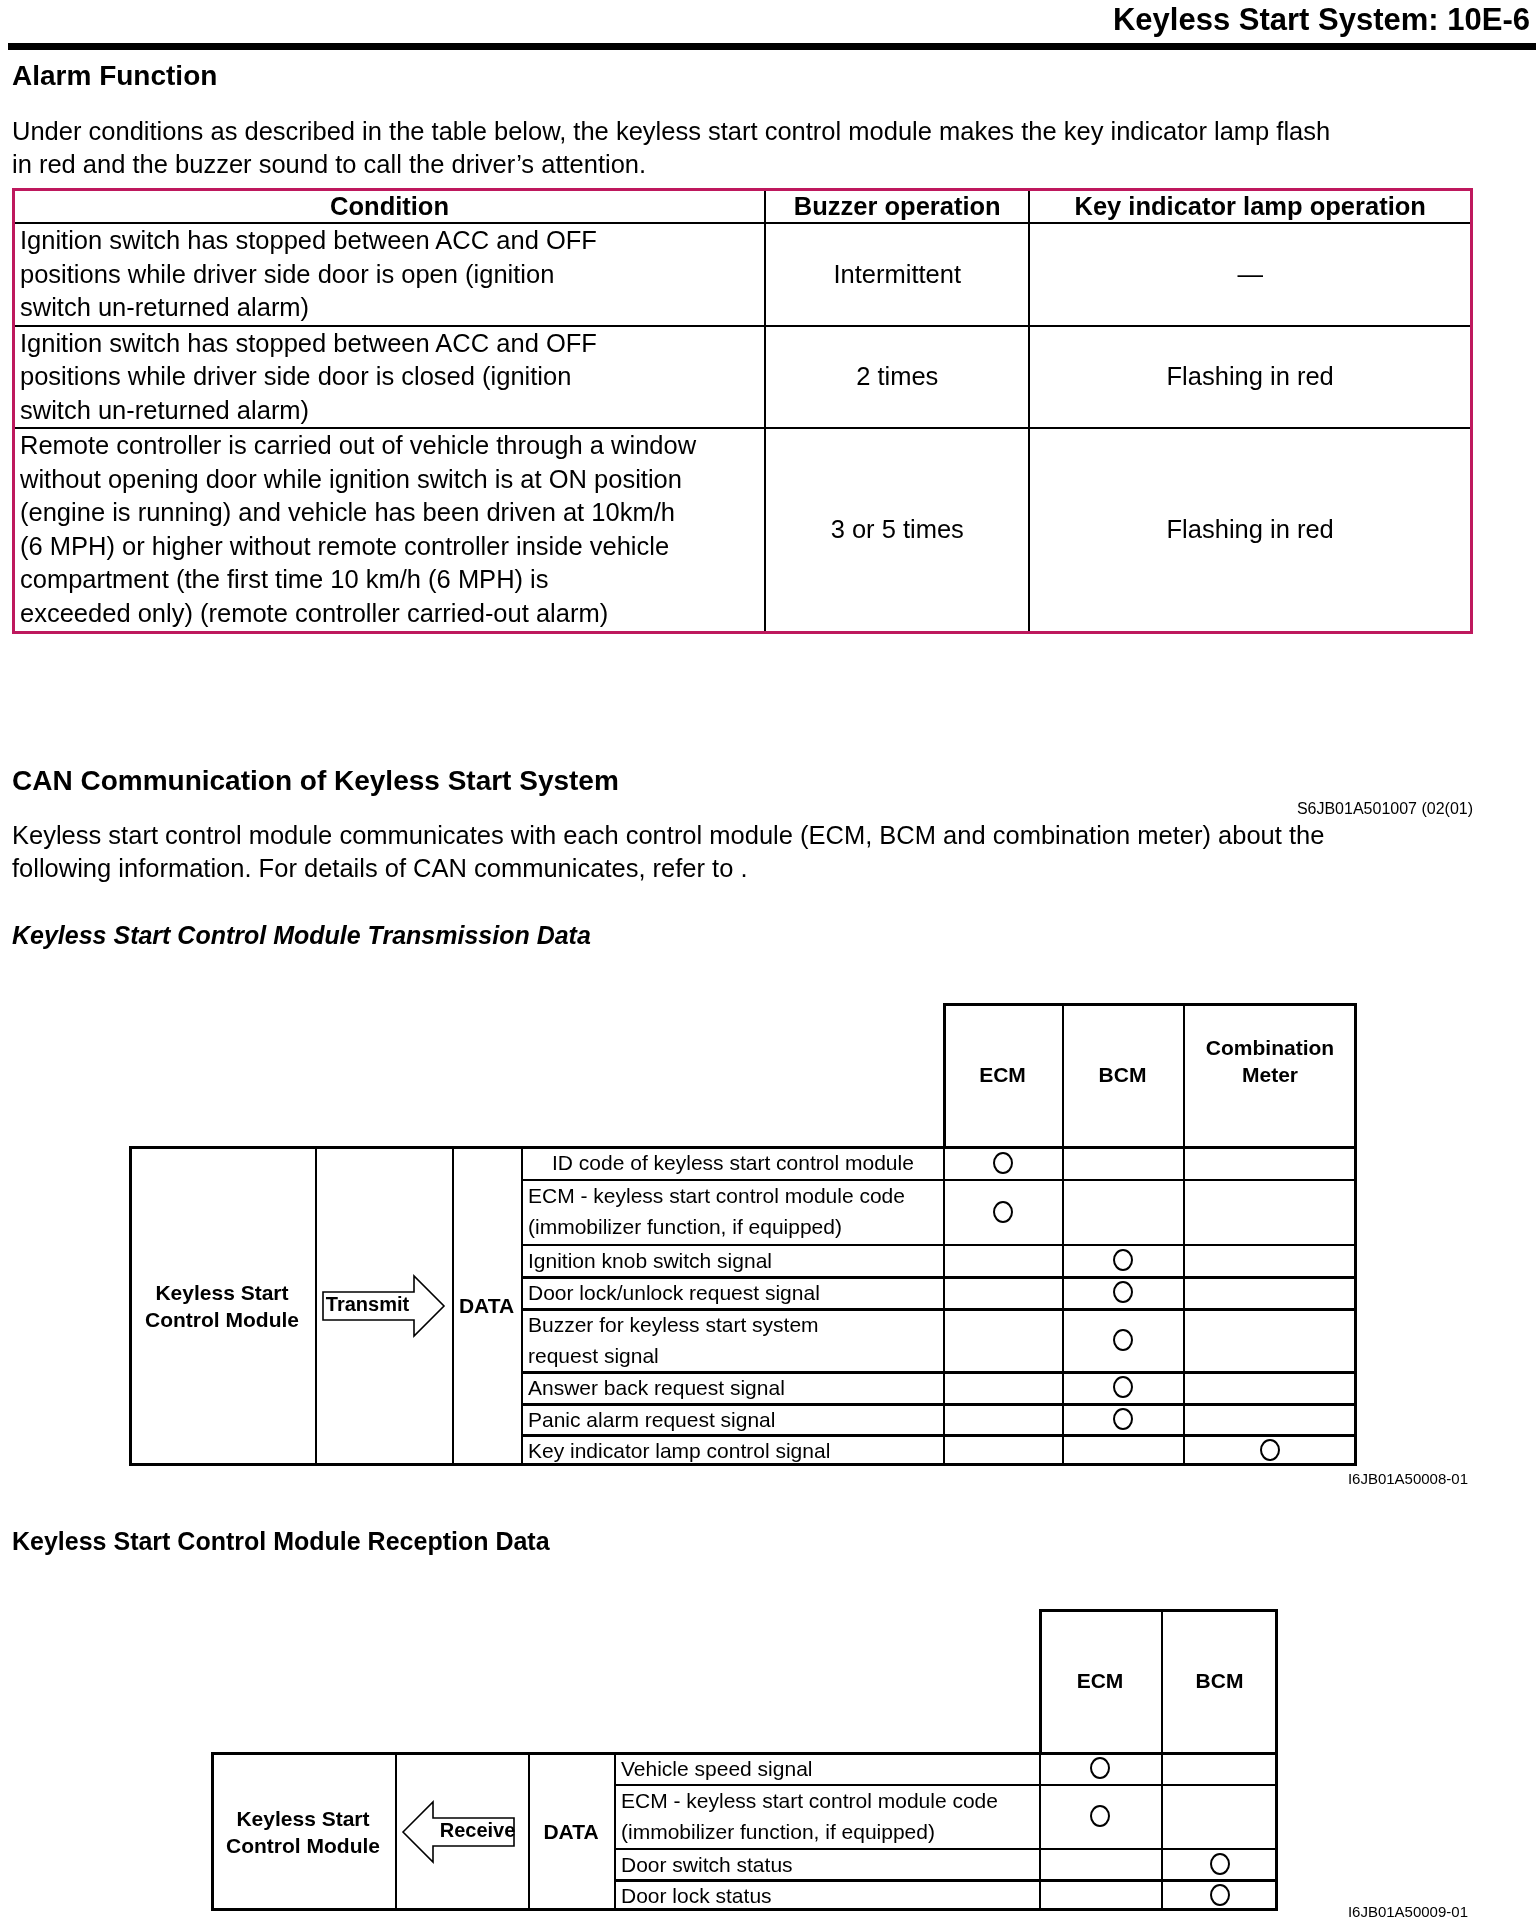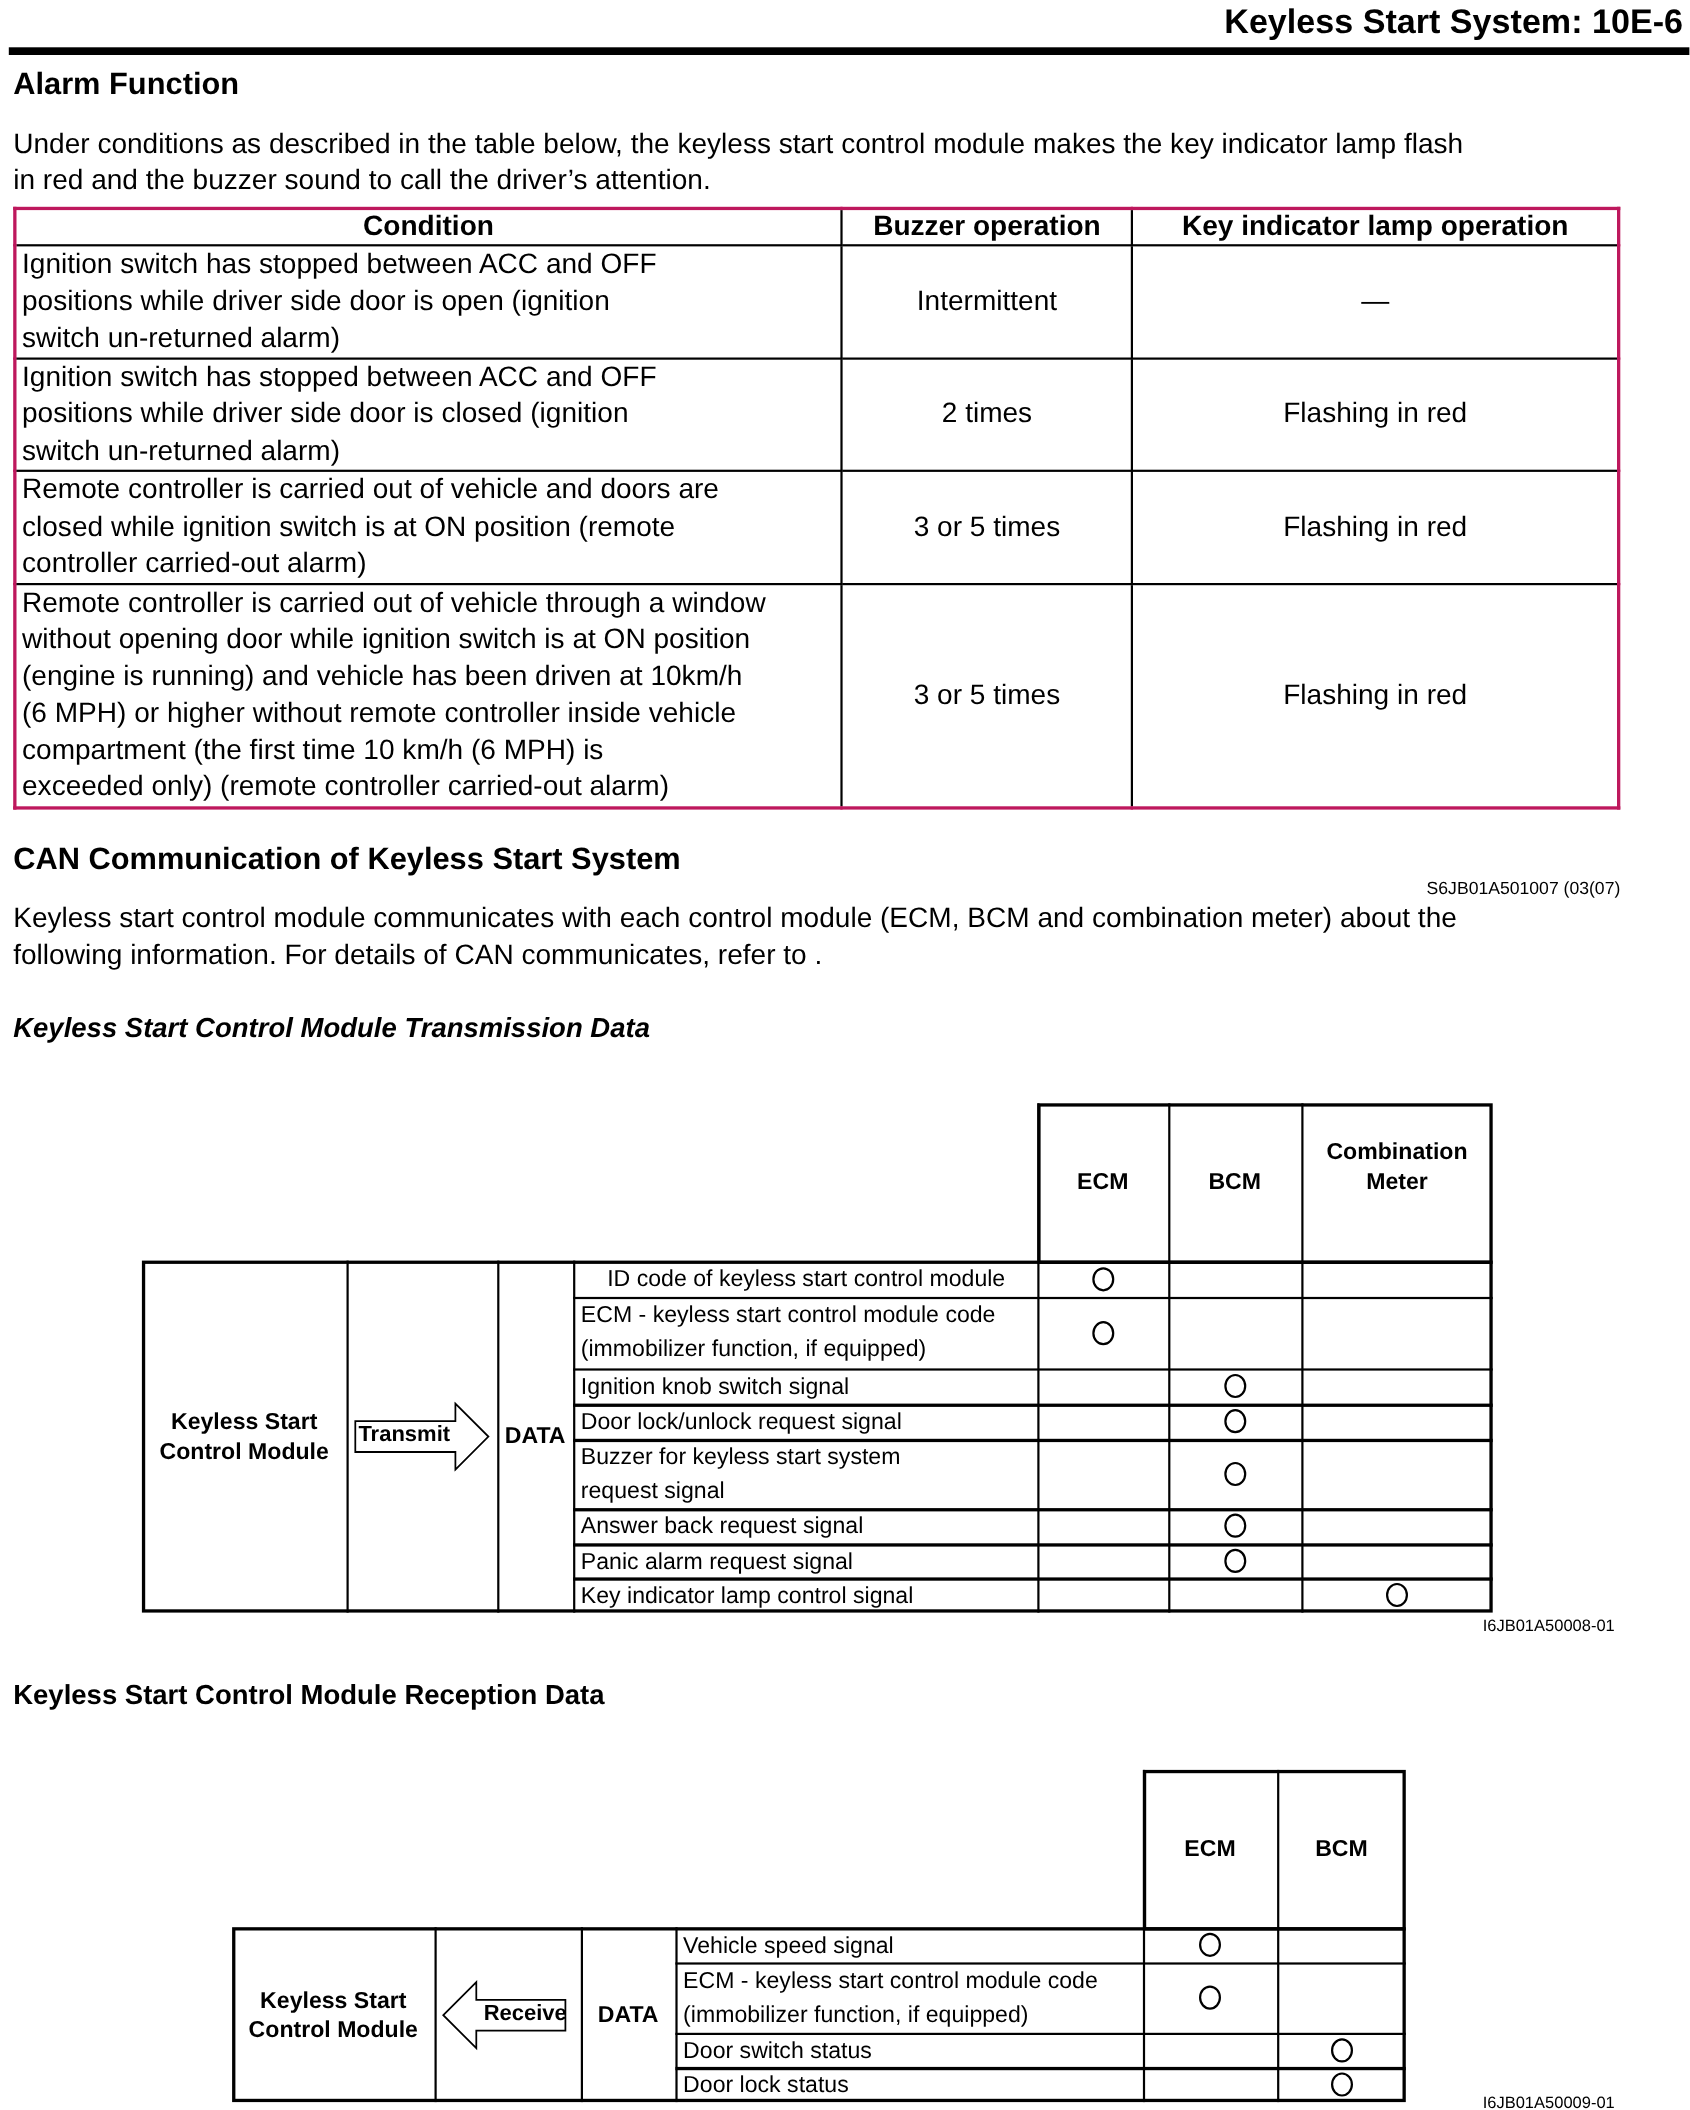--- a/index.html
+++ b/index.html
@@ -67,46 +67,37 @@
       </tr>
       <tr style="height: 102px;">
         <td class="cond">
           <div style="white-space: nowrap;">Ignition switch has stopped between ACC and OFF</div>
           <div style="white-space: nowrap;">positions while driver side door is closed (ignition</div>
           <div style="white-space: nowrap;">switch un-returned alarm)</div>
         </td>
         <td class="c">2 times</td>
         <td class="c">Flashing in red</td>
       </tr>
-      <tr style="height: 101px;">
-        <td class="cond">
-          <div style="white-space: nowrap;">Remote controller is carried out of vehicle and doors are</div>
-          <div style="white-space: nowrap;">closed while ignition switch is at ON position (remote</div>
-          <div style="white-space: nowrap;">controller carried-out alarm)</div>
-        </td>
-        <td class="c">3 or 5 times</td>
-        <td class="c">Flashing in red</td>
-      </tr>
       <tr style="height: 204px;">
         <td class="cond">
           <div style="white-space: nowrap;">Remote controller is carried out of vehicle through a window</div>
           <div style="white-space: nowrap;">without opening door while ignition switch is at ON position</div>
           <div style="white-space: nowrap;">(engine is running) and vehicle has been driven at 10km/h</div>
           <div style="white-space: nowrap;">(6 MPH) or higher without remote controller inside vehicle</div>
           <div style="white-space: nowrap;">compartment (the first time 10 km/h (6 MPH) is</div>
           <div style="white-space: nowrap;">exceeded only) (remote controller carried-out alarm)</div>
         </td>
         <td class="c">3 or 5 times</td>
         <td class="c">Flashing in red</td>
       </tr>
     </tbody>
 </table>
 
 <div class="abs h2" style="left:12px; top:765px;">CAN Communication of Keyless Start System</div>
-<div class="abs ref" style="right:63px; top:800px;">S6JB01A501007 (03(07)</div>
+<div class="abs ref" style="right:63px; top:800px;">S6JB01A501007 (02(01)</div>
 <div class="abs body-txt" style="left:12px; top:819px;">Keyless start control module communicates with each control module (ECM, BCM and combination meter) about the</div>
 <div class="abs body-txt" style="left:12px; top:852px;">following information. For details of CAN communicates, refer to .</div>
 
 <div class="abs h3" style="left:12px; top:921px;font-style:italic;">Keyless Start Control Module Transmission Data</div>
 
 <div id="tx-diagram">
     <div class="box" style="left: 943px; top: 1003px; width: 414px; height: 146px;"></div>
     <div class="box" style="left: 129px; top: 1146px; width: 1228px; height: 320px;"></div>
     <div class="vline" style="left: 315px; top: 1146px; height: 320px;"></div>
     <div class="vline" style="left: 452px; top: 1146px; height: 320px;"></div>

